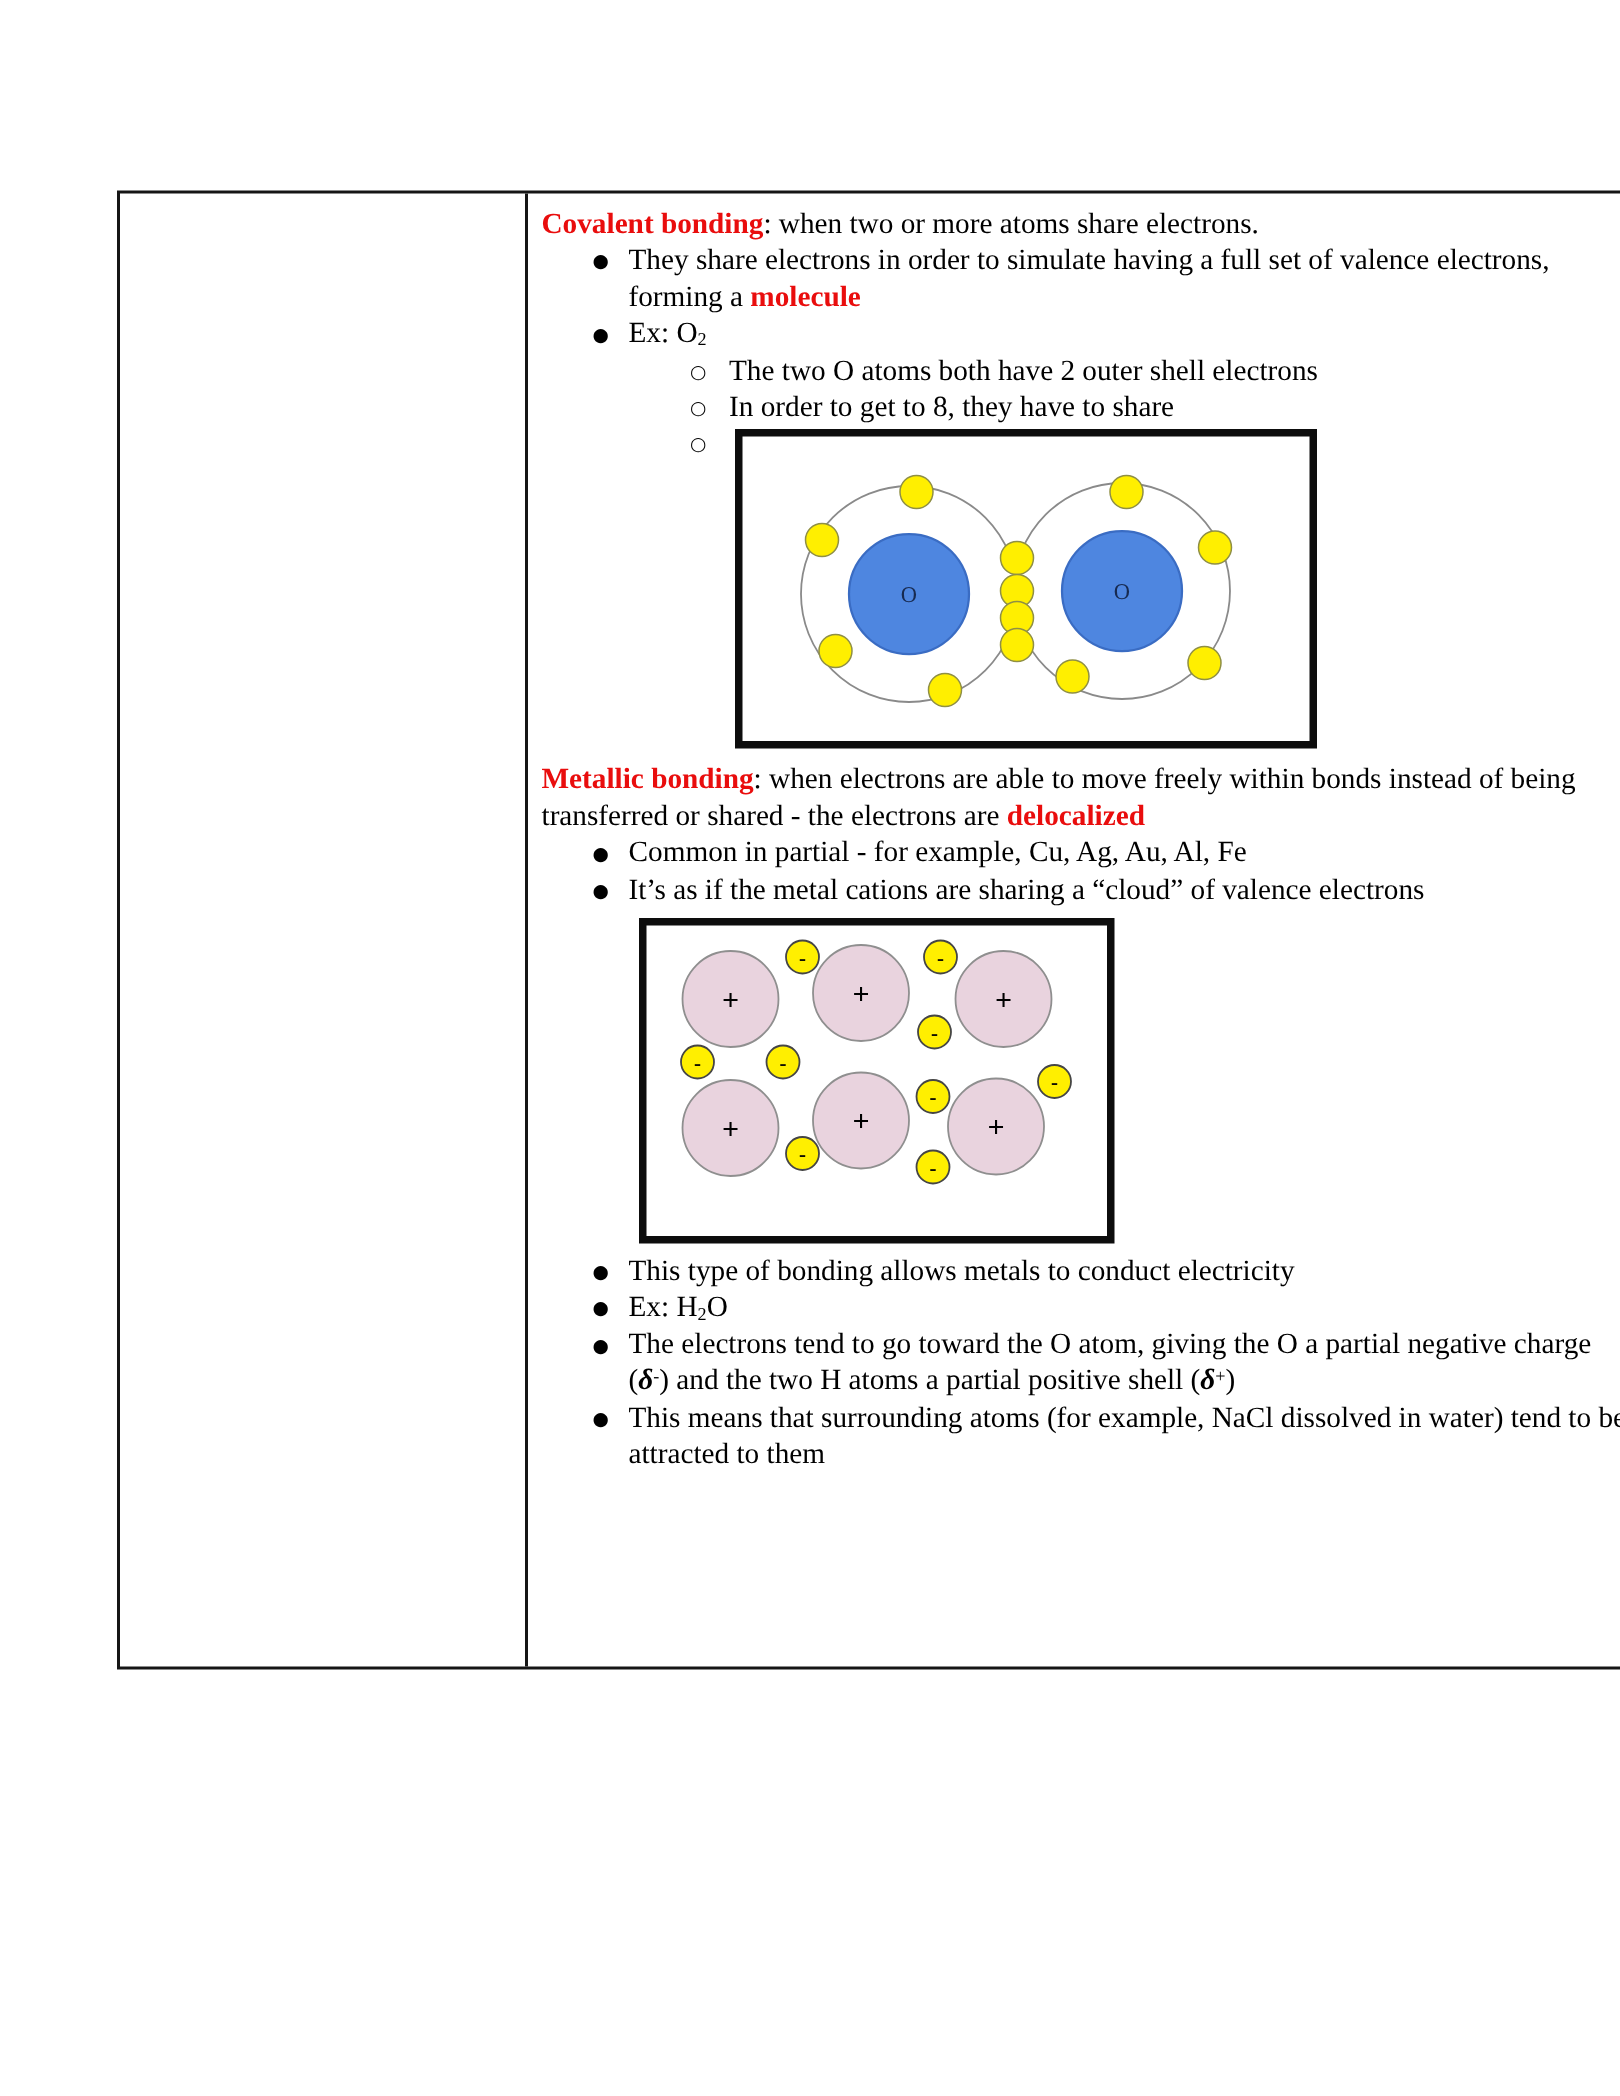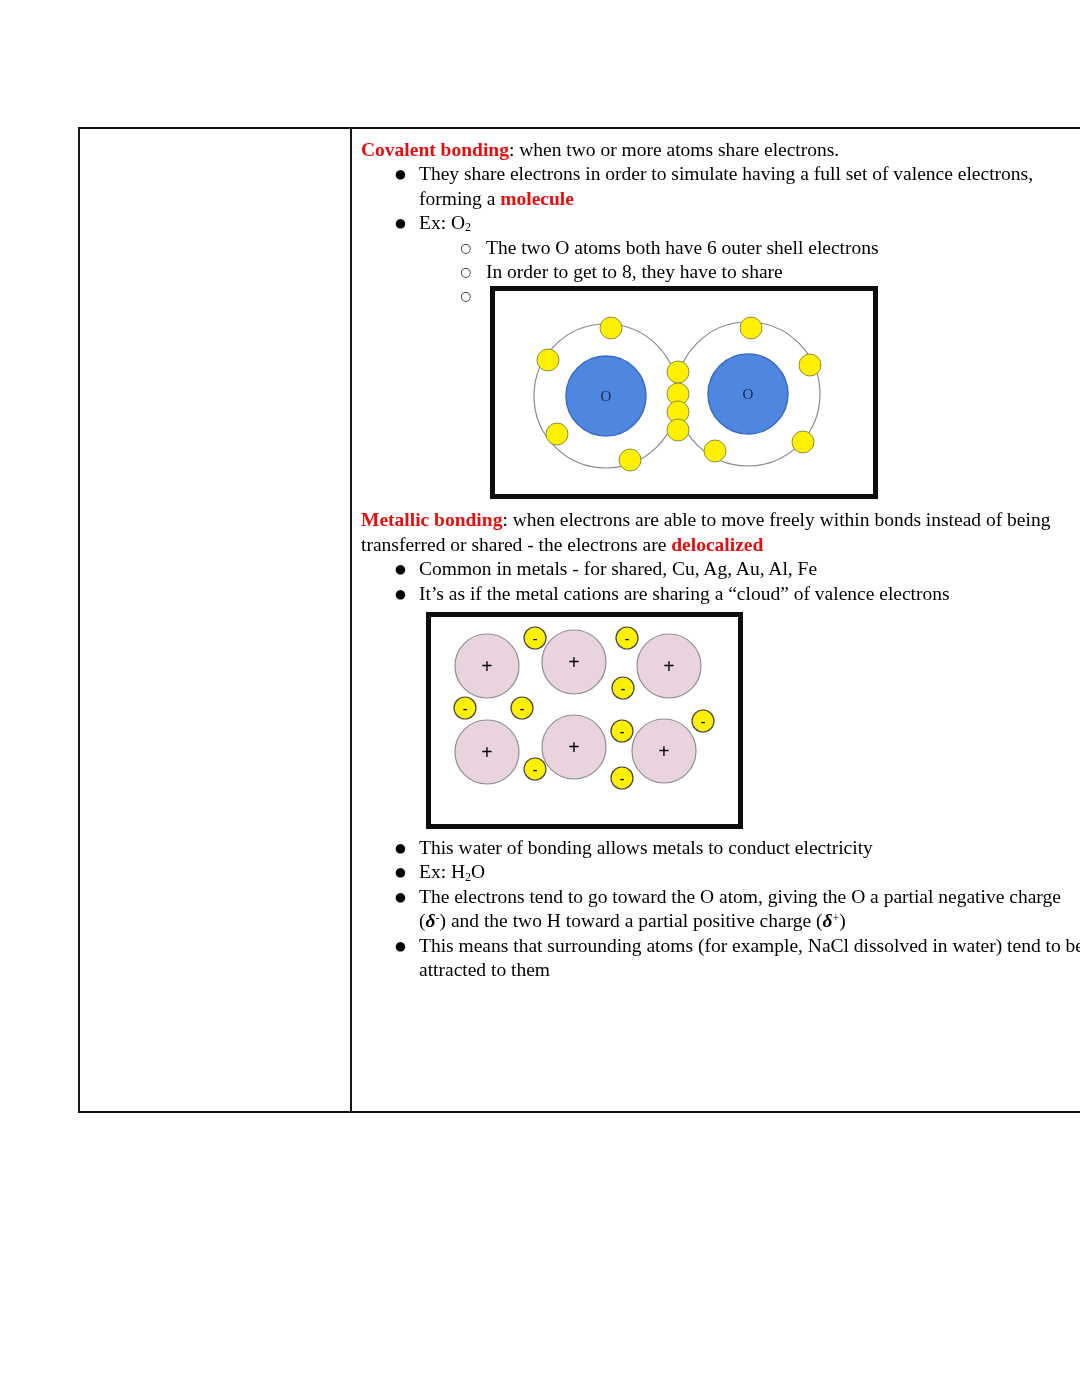--- a/index.html
+++ b/index.html
@@ -73,21 +73,21 @@
       <div class="txt"><span>They share electrons in order to simulate having a full set of valence electrons, forming a </span><span class="rb">molecule</span></div>
     </div>
 
     <div class="li l1">
       <span class="marker">●</span>
       <div class="txt"><span>Ex: O</span><sub>2</sub></div>
     </div>
 
     <div class="li l2">
       <span class="marker">○</span>
-      <div class="txt"><span>The two O atoms both have 6 outer shell electrons</span></div>
+      <div class="txt"><span>The two O atoms both have 2 outer shell electrons</span></div>
     </div>
 
     <div class="li l2">
       <span class="marker">○</span>
       <div class="txt"><span>In order to get to 8, they have to share</span></div>
     </div>
 
     <div class="li l2">
       <span class="marker">○</span>
     </div>
@@ -112,21 +112,21 @@
           <circle cx="315" cy="74" r="11" fill="#ffef00" stroke="#8f8f45" stroke-width="1"></circle>
           <circle cx="308" cy="151" r="11" fill="#ffef00" stroke="#8f8f45" stroke-width="1"></circle>
           <circle cx="220" cy="160" r="11" fill="#ffef00" stroke="#8f8f45" stroke-width="1"></circle>
         </svg>
     </div>
 
     <div class="txtline"><span class="rb">Metallic bonding</span><span>: when electrons are able to move freely within bonds instead of being transferred or shared - the electrons are </span><span class="rb">delocalized</span></div>
 
     <div class="li l1">
       <span class="marker">●</span>
-      <div class="txt"><span>Common in metals - for shared, Cu, Ag, Au, Al, Fe</span></div>
+      <div class="txt"><span>Common in partial - for example, Cu, Ag, Au, Al, Fe</span></div>
     </div>
 
     <div class="li l1">
       <span class="marker">●</span>
       <div class="txt"><span>It’s as if the metal cations are sharing a “cloud” of valence electrons</span></div>
     </div>
 
     <div class="diagram-box d2">
       <svg viewBox="0 0 307 207" width="307" height="207">
           <circle cx="56" cy="49" r="32" fill="#e9d3de" stroke="#8f8f8f" stroke-width="1.2"></circle>
@@ -157,32 +157,32 @@
           <text x="272" y="109" text-anchor="middle" font-size="14" font-weight="bold" fill="#000000">-</text>
           <circle cx="104" cy="152" r="11" fill="#ffef00" stroke="#454545" stroke-width="1.2"></circle>
           <text x="104" y="157" text-anchor="middle" font-size="14" font-weight="bold" fill="#000000">-</text>
           <circle cx="191" cy="161" r="11" fill="#ffef00" stroke="#454545" stroke-width="1.2"></circle>
           <text x="191" y="166" text-anchor="middle" font-size="14" font-weight="bold" fill="#000000">-</text>
         </svg>
     </div>
 
     <div class="li l1">
       <span class="marker">●</span>
-      <div class="txt"><span>This water of bonding allows metals to conduct electricity</span></div>
+      <div class="txt"><span>This type of bonding allows metals to conduct electricity</span></div>
     </div>
 
 
     <div class="li l1">
       <span class="marker">●</span>
       <div class="txt"><span>Ex: H</span><sub>2</sub><span>O</span></div>
     </div>
 
     <div class="li l1">
       <span class="marker">●</span>
-      <div class="txt"><span>The electrons tend to go toward the O atom, giving the O a partial negative charge (</span><span class="bi">δ</span><sup>-</sup><span>) and the two H toward a partial positive charge (</span><span class="bi">δ</span><sup>+</sup><span>)</span></div>
+      <div class="txt"><span>The electrons tend to go toward the O atom, giving the O a partial negative charge (</span><span class="bi">δ</span><sup>-</sup><span>) and the two H atoms a partial positive shell (</span><span class="bi">δ</span><sup>+</sup><span>)</span></div>
     </div>
 
     <div class="li l1">
       <span class="marker">●</span>
       <div class="txt"><span>This means that surrounding atoms (for example, NaCl dissolved in water) tend to be attracted to them</span></div>
     </div>
 
   </div>
 </div>
 

